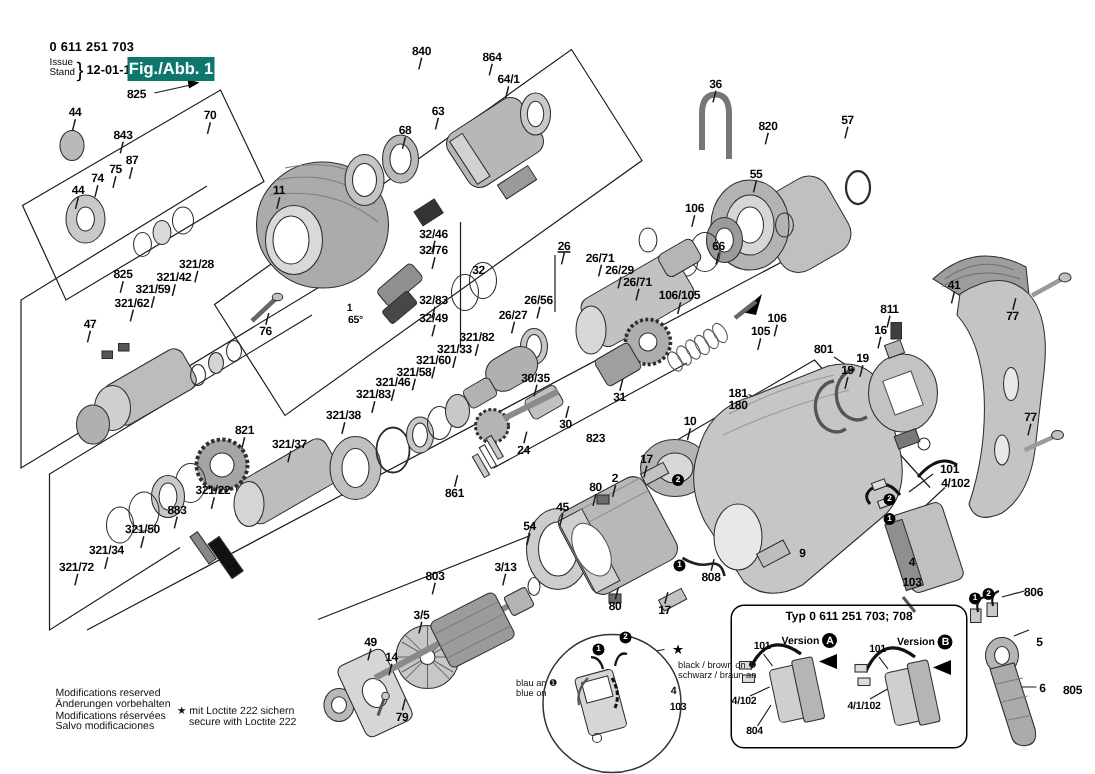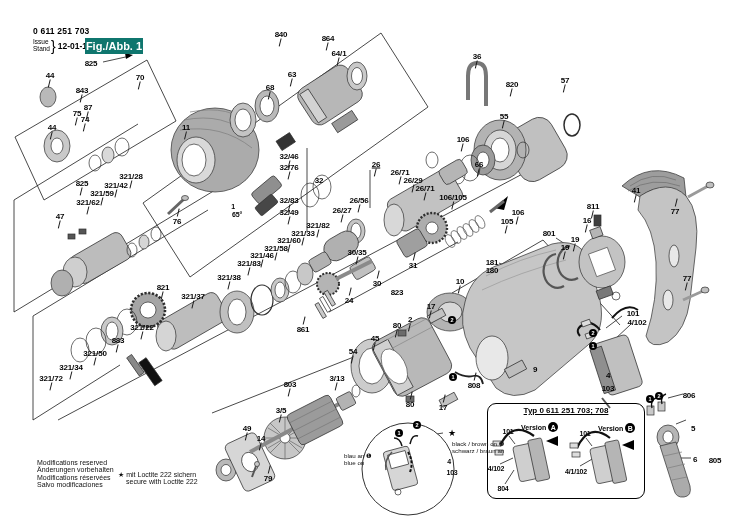--- a/index.html
+++ b/index.html
@@ -20,21 +20,21 @@
   .brace{font-size:14px;font-weight:normal;margin:0 1px 0 0;}
   .issuedate{font-size:8.5px;font-weight:bold;}
   .figbox{position:absolute;left:85px;top:38px;width:58px;height:16px;background:#0f766e;color:#fff;
        font-size:11px;font-weight:bold;display:flex;align-items:center;justify-content:center;z-index:7;}
   .note{position:absolute;font-size:7px;line-height:7.3px;color:#111;}
   .detail-note{position:absolute;font-size:6.2px;line-height:6.6px;color:#111;z-index:6;white-space:nowrap;}
   .star{position:absolute;transform:translate(-50%,-50%);font-size:9px;z-index:6;}
   .insetbox{position:absolute;left:487px;top:403px;width:156px;height:94px;border:1.4px solid #000;
        border-radius:9px;z-index:4;background:transparent;}
   .inset-title{position:absolute;left:500px;top:406px;width:132px;text-align:center;font-size:8px;
-       font-weight:bold;z-index:6;text-decoration:underline;}
+       font-weight:bold;z-index:6;}
   .version{position:absolute;font-size:7px;font-weight:bold;display:flex;align-items:center;gap:2px;z-index:6;}
   .vcirc{width:10px;height:10px;border-radius:50%;background:#000;color:#fff;font-size:7px;font-weight:bold;
        display:flex;align-items:center;justify-content:center;}
 </style>
 </head>
 <body>
 
 <div class="sheet">
 
   <svg class="artwork" width="730" height="516" viewBox="0 0 730 516">
@@ -374,21 +374,21 @@
     <span class="vcirc">B</span>
   </div>
 
   <div id="labels-layer">
       <div class="lbl" style="left: 91px; top: 63px;">825</div>
       <div class="lbl" style="left: 50px; top: 75px;">44<i class="tick"></i></div>
       <div class="lbl" style="left: 82px; top: 90px;">843<i class="tick"></i></div>
       <div class="lbl" style="left: 140px; top: 77px;">70<i class="tick"></i></div>
       <div class="lbl" style="left: 88px; top: 107px;">87<i class="tick"></i></div>
       <div class="lbl" style="left: 77px; top: 113px;">75<i class="tick"></i></div>
-      <div class="lbl" style="left: 65px; top: 119px; margin-left: 20px;">74<i class="tick"></i></div>
+      <div class="lbl" style="left: 65px; top: 119px;">74<i class="tick"></i></div>
       <div class="lbl" style="left: 52px; top: 127px;">44<i class="tick"></i></div>
       <div class="lbl" style="left: 186px; top: 127px;">11<i class="tick"></i></div>
       <div class="lbl" style="left: 281px; top: 34px;">840<i class="tick"></i></div>
       <div class="lbl" style="left: 328px; top: 38px;">864<i class="tick"></i></div>
       <div class="lbl" style="left: 339px; top: 53px;">64/1<i class="tick"></i></div>
       <div class="lbl" style="left: 292px; top: 74px;">63<i class="tick"></i></div>
       <div class="lbl" style="left: 270px; top: 87px;">68<i class="tick"></i></div>
       <div class="lbl" style="left: 477px; top: 56px;">36<i class="tick"></i></div>
       <div class="lbl" style="left: 512px; top: 84px;">820<i class="tick"></i></div>
       <div class="lbl" style="left: 565px; top: 80px;">57<i class="tick"></i></div>

